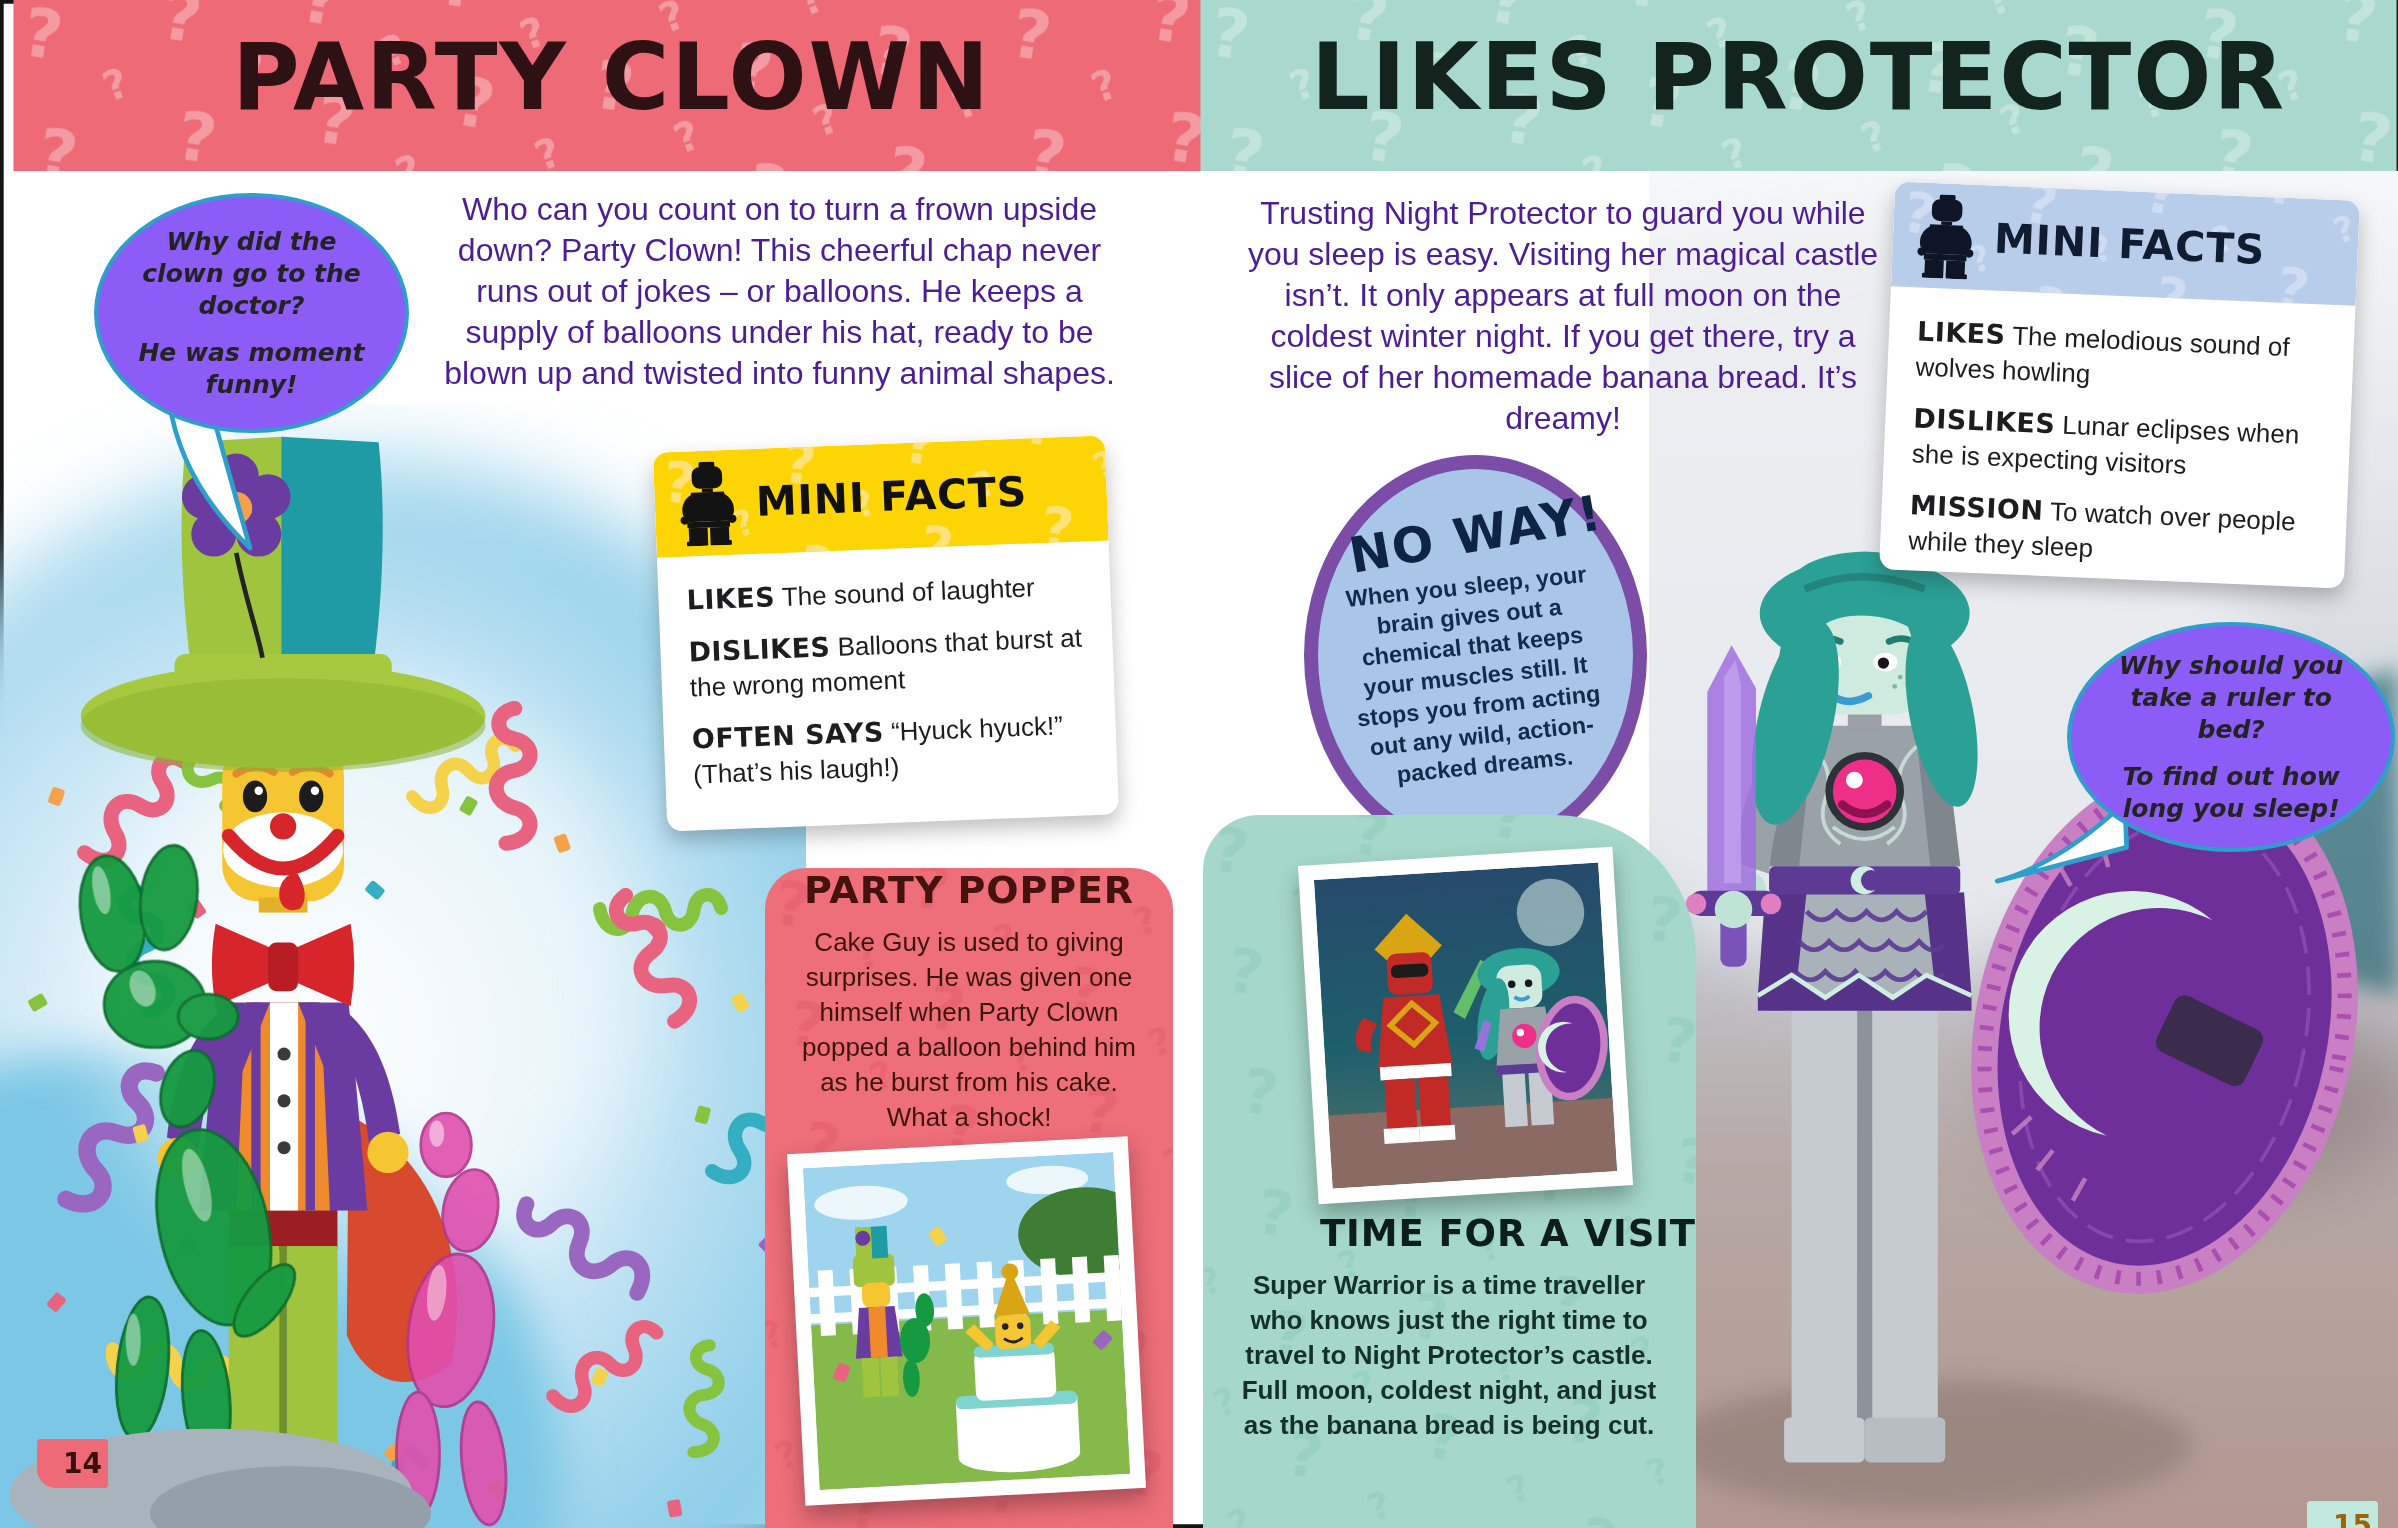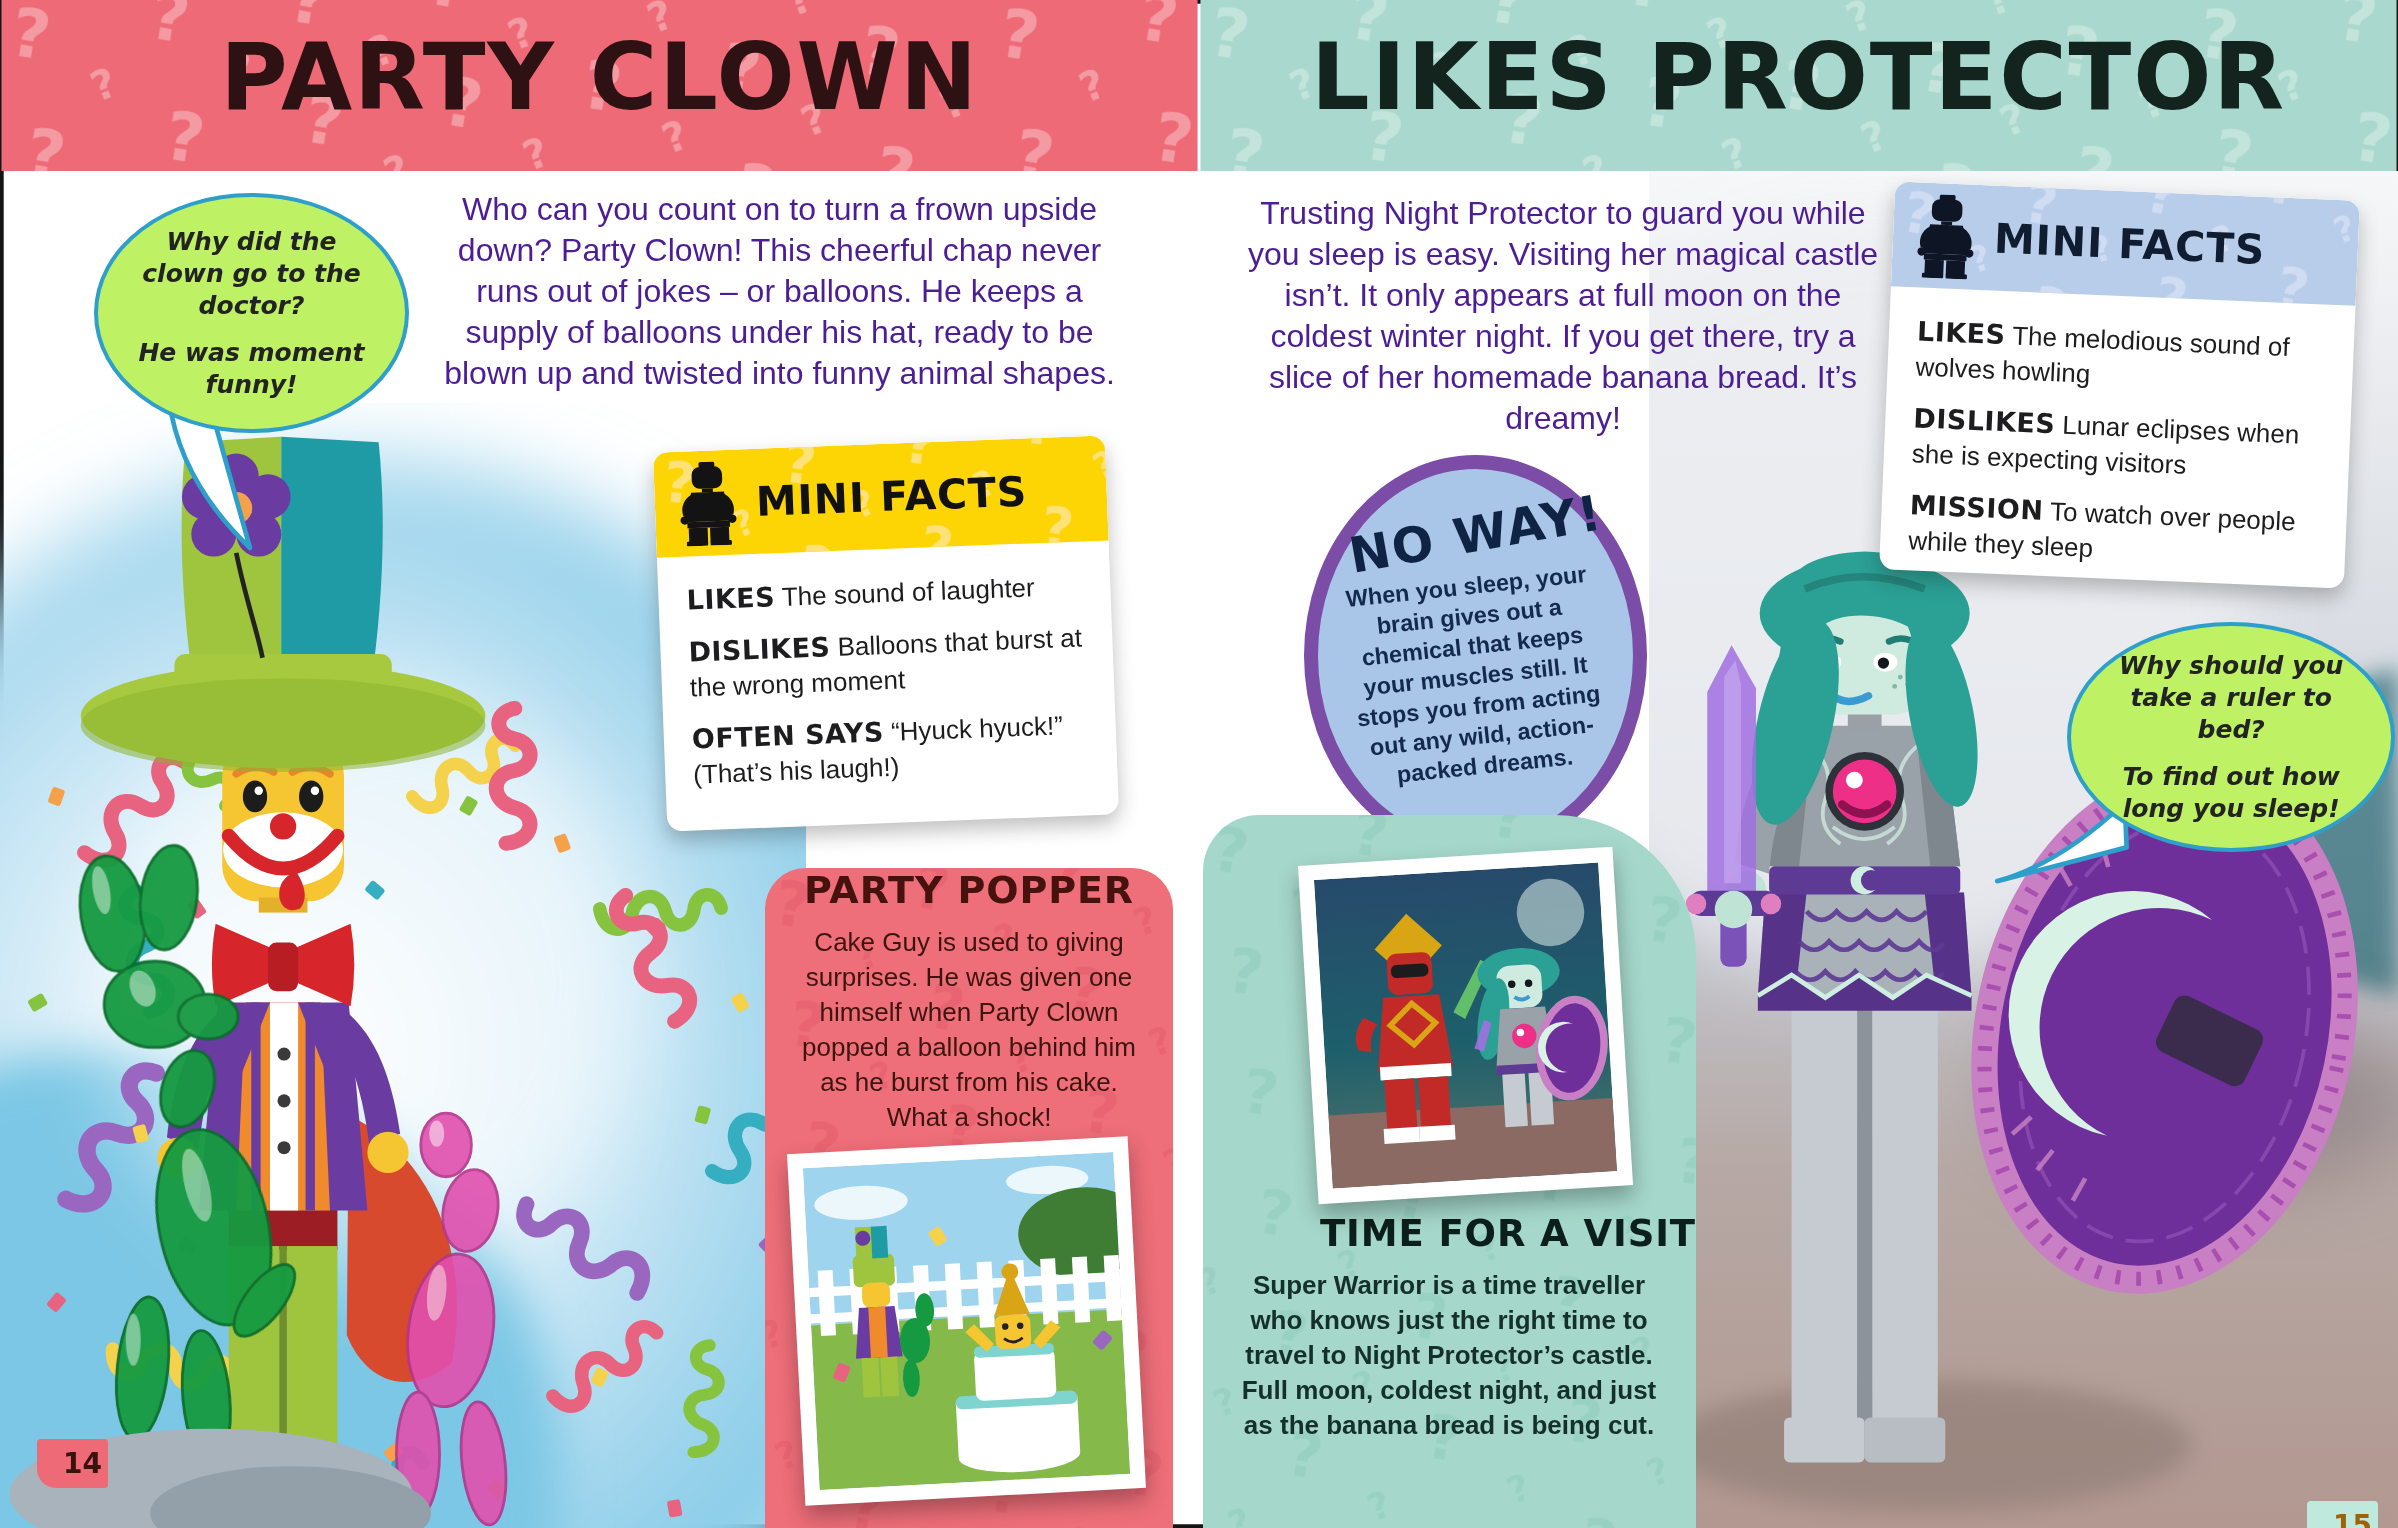--- a/index.html
+++ b/index.html
@@ -2,36 +2,36 @@
 <html style="font-size:15px"><head>
 <meta charset="utf-8">
 <style>
   html,body{margin:0;padding:0;background:#4a4a4a;}
   .spread{position:relative;width:2399px;height:1528px;background:#ffffff;overflow:hidden;
           font-family:"Liberation Sans",sans-serif;color:#232323;
           box-shadow:inset 0 0 0 3.7px #141414;}
 
   
   .band{position:absolute;top:0;width:1199px;height:171px;overflow:hidden;}
-  .band.left{left:0;} .band.right{left:1199px;}
+  .band.left{left:12px;} .band.right{left:1199px;}
   .band svg{position:absolute;inset:0;}
   .band-title{position:absolute;left:0;top:24px;width:100%;text-align:center;
               font-family:"DejaVu Sans",sans-serif;font-weight:bold;font-size:92px;
               letter-spacing:1.9px;white-space:nowrap;}
   .band.left  .band-title{color:#2d1113;}
   .band.right .band-title{color:#13241f;}
 
   
   .intro{position:absolute;text-align:center;font-size:32px;line-height:41px;color:#4c1d95;}
   .intro.left{left:433px;top:189px;width:693px;}
   .intro.right{left:1235px;top:193px;width:656px;}
 
   
   .tail{position:absolute;}
-  .bubble{position:absolute;background:#bef264;border:4.7px solid #2e9fca;border-radius:50%;
+  .bubble{position:absolute;background:#8b5cf6;border:4.7px solid #2e9fca;border-radius:50%;
           display:flex;flex-direction:column;align-items:center;justify-content:center;
           text-align:center;font-family:"DejaVu Sans",sans-serif;font-style:italic;font-weight:bold;
           font-size:25px;line-height:32px;color:#232323;}
   .bubble p{margin:7.5px 11.2px;}
   .bubble.left{left:94px;top:193px;width:281px;height:225px;padding:3.7px 13px;}
   .bubble.right{left:2067px;top:622px;width:298px;height:215px;padding:3.7px 11.2px;}
 
   
   .mfbox{position:absolute;background:#fff;border-radius:15px;overflow:hidden;
          box-shadow:0 9.4px 20.6px rgba(30,30,30,.28);}

